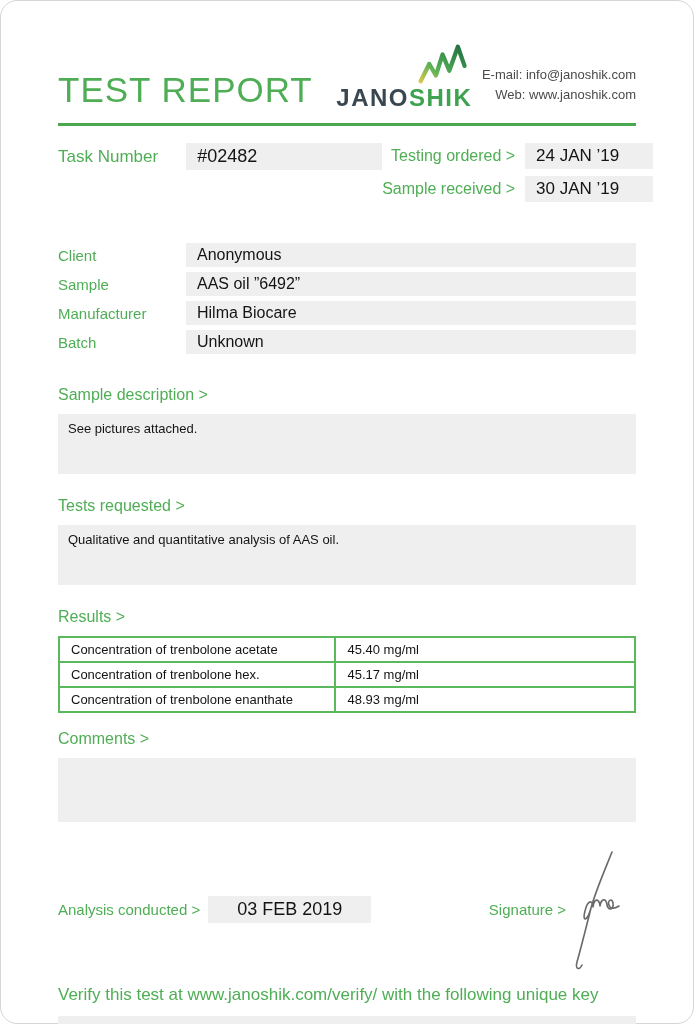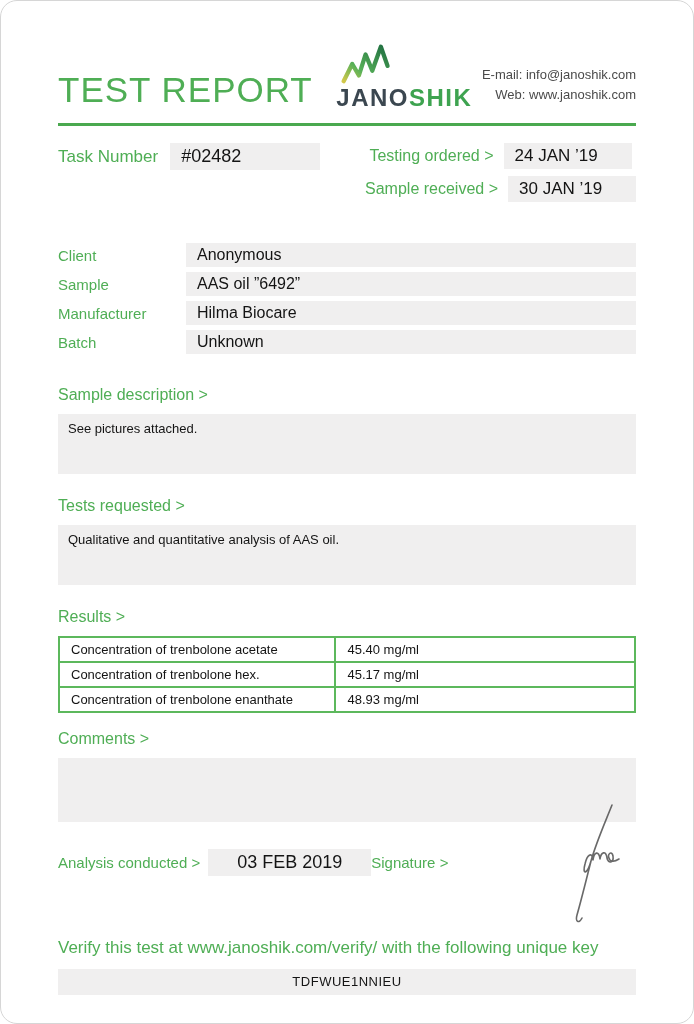--- a/index.html
+++ b/index.html
@@ -31,21 +31,21 @@
     font-weight: 500;
     letter-spacing: 1px;
     color: #4fae55;
     line-height: 1;
     padding-bottom: 4px;
     white-space: nowrap;
   }
   .logo-block {
     display: flex;
     flex-direction: column;
-    align-items: flex-start;
+    align-items: flex-end;
     margin-left: 14px;
   }
   .logo-icon { height: 42px; }
   .logo-word {
     font-size: 24px;
     font-weight: bold;
     letter-spacing: 1.5px;
     line-height: 1.1;
     white-space: nowrap;
   }
@@ -79,27 +79,27 @@
     font-size: 16px;
     white-space: nowrap;
   }
   .task-group .green-label { font-size: 17px; }
   .gray-box {
     background: #f0efef;
     color: #141414;
     padding: 3px 11px;
   }
   .task-value {
-    margin-left: 12px;
-    width: 150px;
+    margin-left: 28px;
+    width: 196px;
     font-size: 18px;
     font-weight: 500;
   }
   .dates-group { display: flex; flex-direction: column; gap: 7px; }
-  .date-line { display: flex; align-items: center; justify-content: center; }
+  .date-line { display: flex; align-items: center; justify-content: flex-end; }
   .date-line .green-label { margin-right: 10px; }
   .date-value {
     width: 128px;
     font-size: 17px;
     font-weight: 500;
     white-space: nowrap;
   }
 
   
   .details { margin-top: 41px; }
@@ -147,23 +147,23 @@
     border: 2px solid #5cb85c;
     font-size: 13px;
     padding: 4px 11px;
     background: #ffffff;
     color: #141414;
   }
   .results-table td.c1 { width: 48%; }
 
   
   .bottom-row {
-    margin-top: 25px;
-    display: flex;
-    justify-content: flex-start;
+    margin-top: 72px;
+    display: flex;
+    justify-content: space-between;
     align-items: center;
     position: relative;
     height: 30px;
   }
   .analysis-group { display: flex; align-items: center; }
   .analysis-group .green-label { margin-right: 8px; font-size: 15px; }
   .analysis-value {
     font-size: 18px;
     font-weight: 500;
     padding: 3px 29px;

